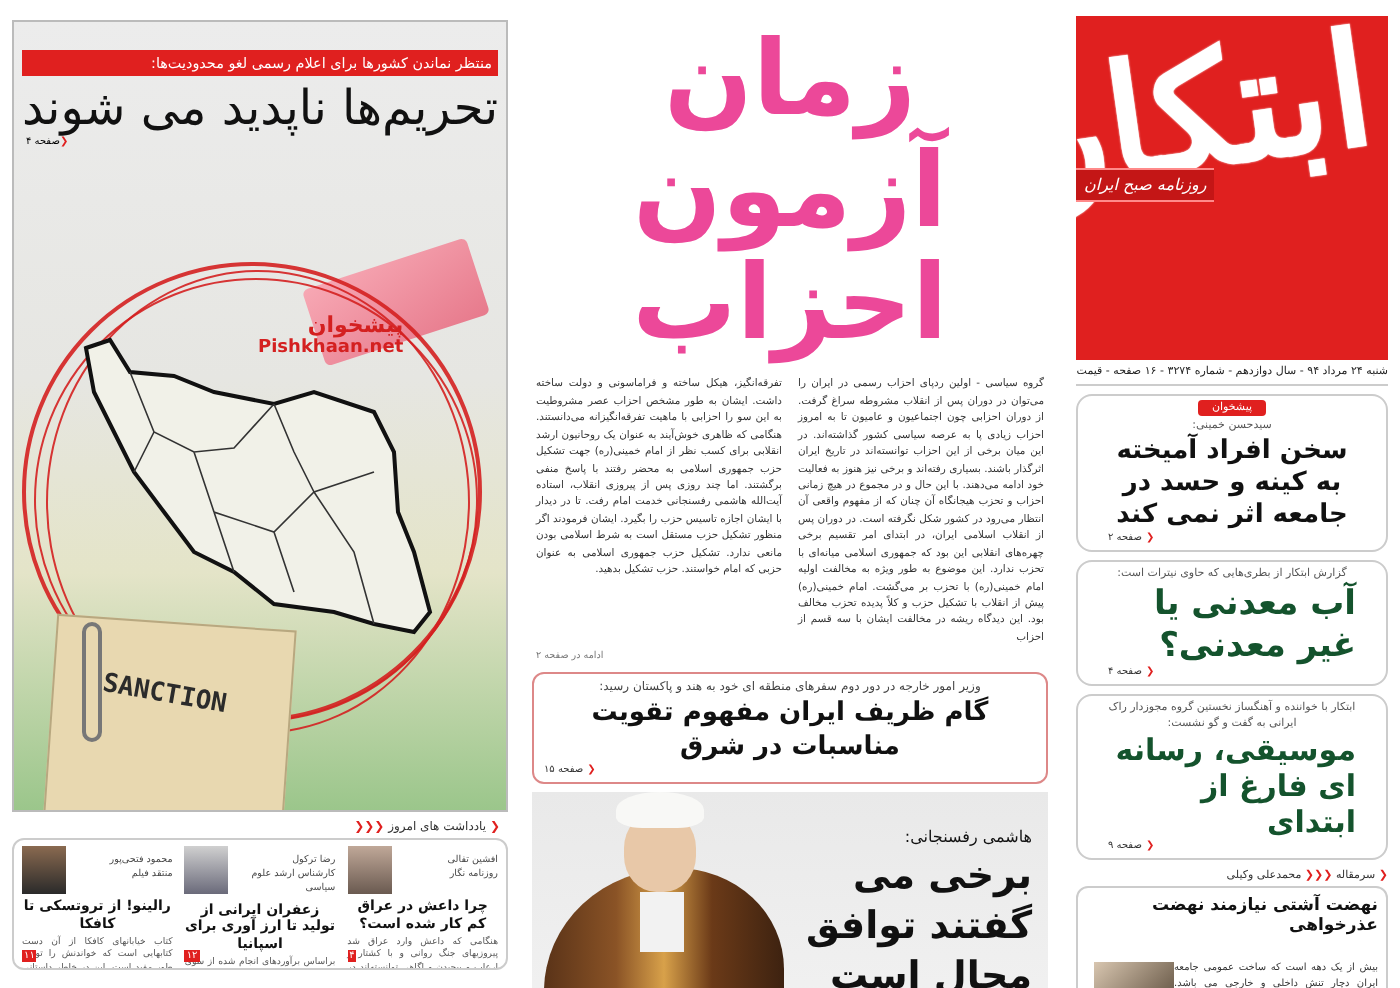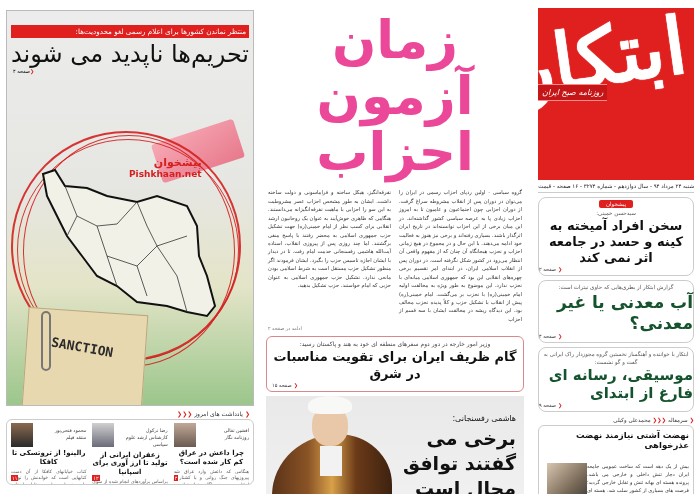--- a/index.html
+++ b/index.html
@@ -8,21 +8,21 @@
 
     .col { position: absolute; top: 0; }
 
     
     .col-right { left: 530px; width: 170px; height: 494px; padding: 8px 6px 0 8px; }
     .masthead { width: 100%; height: 172px; background: #e0201f; position: relative; overflow: hidden; }
     .masthead .logo { position: absolute; right: 8px; top: 10px; color: #fff; font-family: "DejaVu Serif", serif; font-weight: bold; font-size: 78px; line-height: 1; transform: rotate(-8deg); text-shadow: 0 0 1px #fff; }
     .masthead .tagline { position: absolute; left: 0; top: 76px; background: #c41616; color: #fff; font-size: 8px; padding: 3px 4px; font-style: italic; border-top: 1px solid #ff8a8a; border-bottom: 1px solid #ff8a8a; }
     .dateline { font-size: 5.5px; color: #222; text-align: center; padding: 3px 0; border-bottom: 1px solid #ccc; white-space: nowrap; overflow: hidden; }
 
-    .box { border: 1px solid #ccc; border-radius: 8px; background: #fff; margin-top: 4px; padding: 3px 0; position: relative; }
+    .box { border: 1px solid #ccc; border-radius: 8px; background: #fff; margin-top: 4px; padding: 3px 15px; position: relative; }
     .pill { display: block; width: 34px; margin: -1px auto 2px; background: #e0201f; color: #fff; font-size: 5.5px; text-align: center; border-radius: 2px; padding: 1px 0; }
     .kicker { font-size: 5.5px; color: #555; text-align: center; line-height: 1.4; }
     .hl-m { font-size: 13px; font-weight: bold; text-align: center; line-height: 1.25; color: #111; }
     .hl-l { font-size: 17px; font-weight: bold; text-align: right; line-height: 1.2; color: #14532d; }
     .pageref { font-size: 5px; color: #333; text-align: left; direction: rtl; }
     .pageref .chev { color: #e0201f; font-weight: bold; margin-left: 2px; }
 
     .note-head { font-size: 5.5px; color: #333; margin-top: 5px; }
     .note-head .chev { color: #e0201f; font-weight: bold; }
     .note { border: 1px solid #ccc; border-radius: 6px; padding: 4px; margin-top: 2px; height: 76px; overflow: hidden; }
@@ -126,21 +126,21 @@
     <div>احزاب</div>
   </div>
   <div class="article">
     <div class="c">گروه سیاسی - اولین ردپای احزاب رسمی در ایران را می‌توان در دوران پس از انقلاب مشروطه سراغ گرفت. از دوران احزابی چون اجتماعیون و عامیون تا به امروز احزاب زیادی پا به عرصه سیاسی کشور گذاشته‌اند. در این میان برخی از این احزاب توانسته‌اند در تاریخ ایران اثرگذار باشند. بسیاری رفته‌اند و برخی نیز هنوز به فعالیت خود ادامه می‌دهند. با این حال و در مجموع در هیچ زمانی احزاب و تحزب هیجانگاه آن چنان که از مفهوم واقعی آن انتظار می‌رود در کشور شکل نگرفته است. در دوران پس از انقلاب اسلامی ایران، در ابتدای امر تقسیم برخی چهره‌های انقلابی این بود که جمهوری اسلامی میانه‌ای با تحزب ندارد. این موضوع به طور ویژه به مخالفت اولیه امام خمینی(ره) با تحزب بر می‌گشت. امام خمینی(ره) پیش از انقلاب با تشکیل حزب و کلاً پدیده تحزب مخالف بود. این دیدگاه ریشه در مخالفت ایشان با سه قسم از احزاب</div>
     <div class="c">تفرقه‌انگیز، هیکل ساخته و فراماسونی و دولت ساخته داشت. ایشان به طور مشخص احزاب عصر مشروطیت به این سو را احزابی با ماهیت تفرقه‌انگیزانه می‌دانستند. هنگامی که ظاهری خوش‌آیند به عنوان یک روحانیون ارشد انقلابی برای کسب نظر از امام خمینی(ره) جهت تشکیل حزب جمهوری اسلامی به محضر رفتند با پاسخ منفی برگشتند. اما چند روزی پس از پیروزی انقلاب، استاده آیت‌الله هاشمی رفسنجانی خدمت امام رفت. تا در دیدار با ایشان اجازه تاسیس حزب را بگیرد. ایشان فرمودند اگر منظور تشکیل حزب مستقل است به شرط اسلامی بودن مانعی ندارد. تشکیل حزب جمهوری اسلامی به عنوان حزبی که امام خواستند. حزب تشکیل بدهید.</div>
   </div>
   <div class="cont">ادامه در صفحه ۲</div>
 
   <div class="center-box">
     <div class="kicker">وزیر امور خارجه در دور دوم سفرهای منطقه ای خود به هند و پاکستان رسید:</div>
-    <div class="hl">گام ظریف ایران برای تقویت مناسبات در شرق</div>
+    <div class="hl">گام ظریف ایران مفهوم تقویت مناسبات در شرق</div>
     <div class="pageref"><span class="chev">❮</span><span>صفحه ۱۵</span></div>
   </div>
 
   <div class="feature">
     <div class="portrait">
       <div class="robe"></div>
       <div class="collar"></div>
       <div class="face"></div>
       <div class="turban"></div>
     </div>

